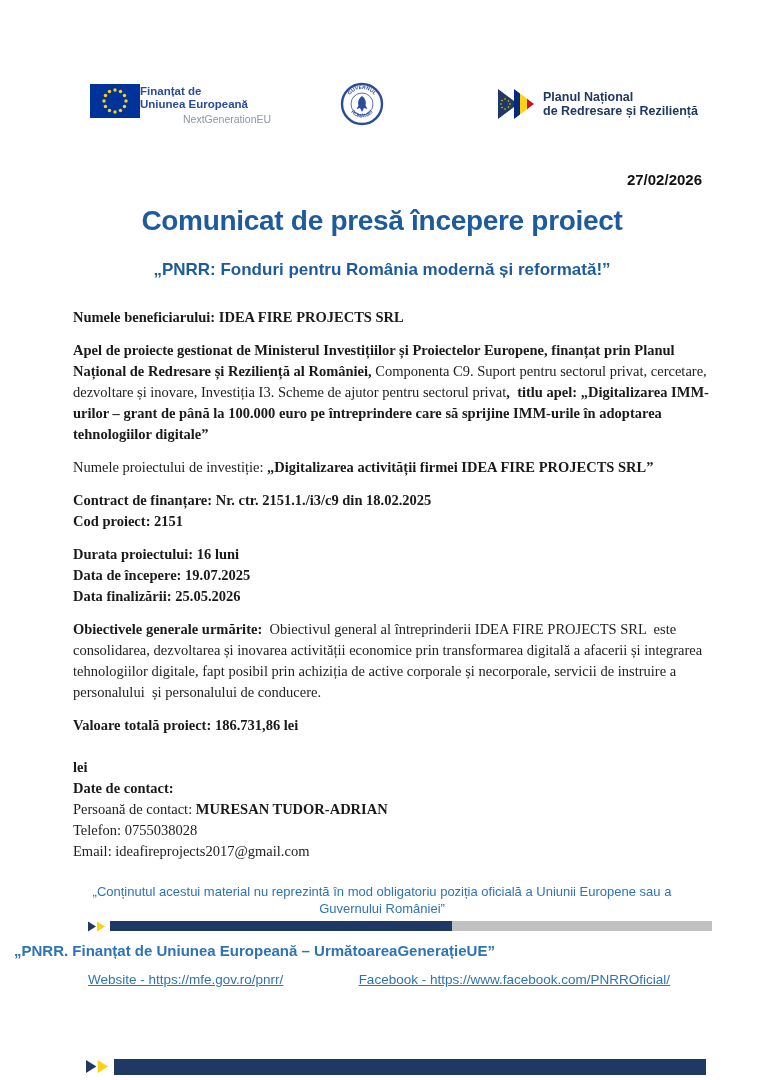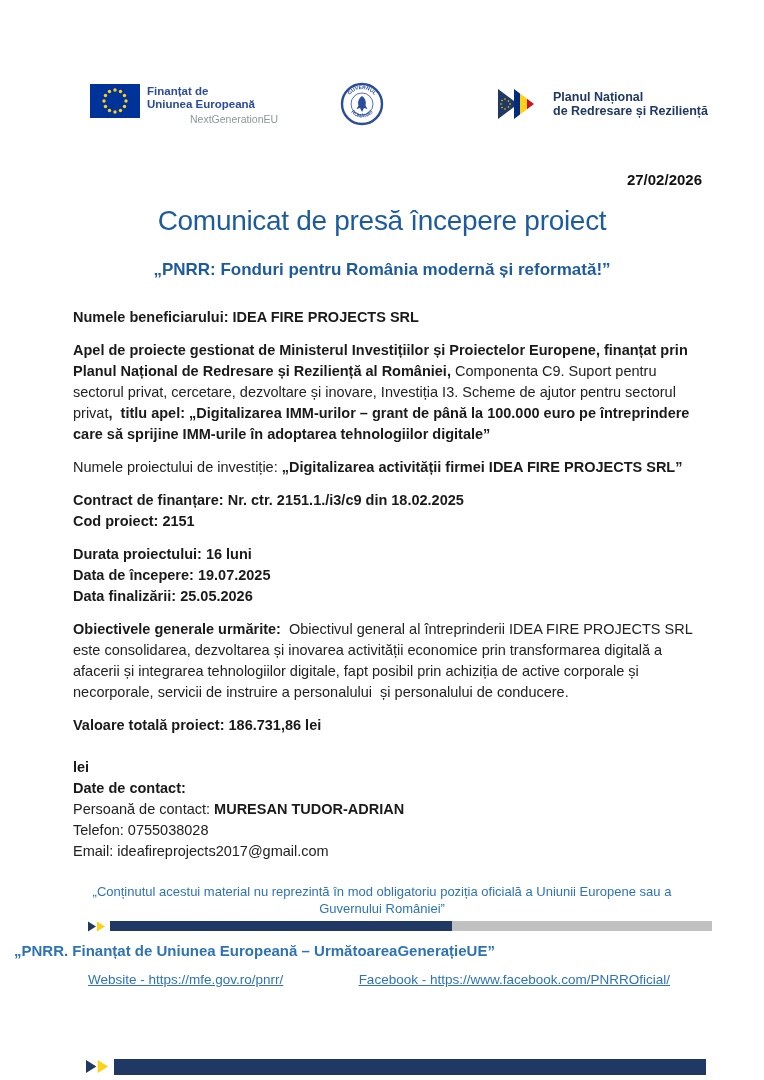--- a/index.html
+++ b/index.html
@@ -10,50 +10,50 @@
     height: 1080px;
     background: #ffffff;
     font-family: "Liberation Sans", "DejaVu Sans", sans-serif;
     color: var(--text_dark);
     overflow: hidden;
     margin: 0 auto;
   }
 
   
   .logos { position: absolute; top: 82px; left: 0; width: 100%; height: 62px; }
-  .eu-logo { position: absolute; left: 90px; top: 2px; display: flex; gap: 7px; align-items: flex-start; }
+  .eu-logo { position: absolute; left: 90px; top: 2px; display: flex; align-items: flex-start; }
   .eu-flag { width: 50px; height: 34px; display: block; }
   .eu-text { padding-top: 1px; line-height: 13px; }
   .eu-text .l1, .eu-text .l2 { font-weight: bold; font-size: 11.5px; color: var(--gov_blue); }
   .eu-text .l3 { font-size: 10.5px; color: var(--muted_gray); margin-top: 2px; margin-left: 43px; }
 
   .gov-seal { position: absolute; left: 340px; top: 0px; width: 44px; height: 44px; }
 
-  .pnrr-logo { position: absolute; left: 497px; top: 6px; display: flex; gap: 16px; align-items: center; }
+  .pnrr-logo { position: absolute; left: 497px; top: 6px; display: flex; gap: 6px; align-items: center; }
   .pnrr-mark { width: 40px; height: 32px; display: block; }
   .pnrr-text { font-weight: bold; font-size: 12.5px; line-height: 14.5px; color: var(--navy); }
 
   
   .date { position: absolute; top: 171px; right: 62px; font-size: 15px; font-weight: bold; color: #111; }
   .title {
     position: absolute; top: 205px; left: 0; width: 100%;
-    text-align: center; font-size: 28px; font-weight: normal;
+    text-align: center; font-size: 28px; font-weight: bold;
     color: var(--title_blue); letter-spacing: -0.3px;
   }
   .subtitle {
     position: absolute; top: 260px; left: 0; width: 100%;
     text-align: center; font-size: 17px; font-weight: bold;
     color: var(--title_blue);
   }
 
   
   .body { position: absolute; top: 307px; left: 73px; right: 54px; }
   .body p.para {
     font-size: 14.5px; line-height: 21px; color: var(--text_dark);
-    margin-bottom: 12px; white-space: pre-wrap;
+    margin-bottom: 12px; white-space: pre-wrap; font-family: Liberation Serif, serif;
   }
   .body p.para b { color: #1a1a1a; }
 
   
   .disclaimer {
     position: absolute; top: 884px; left: 72px; right: 72px;
     text-align: center; font-size: 13px; line-height: 16.5px;
     color: var(--accent_blue);
   }
   .bar1 { position: absolute; top: 921px; left: 88px; height: 10px; display: flex; align-items: center; }

